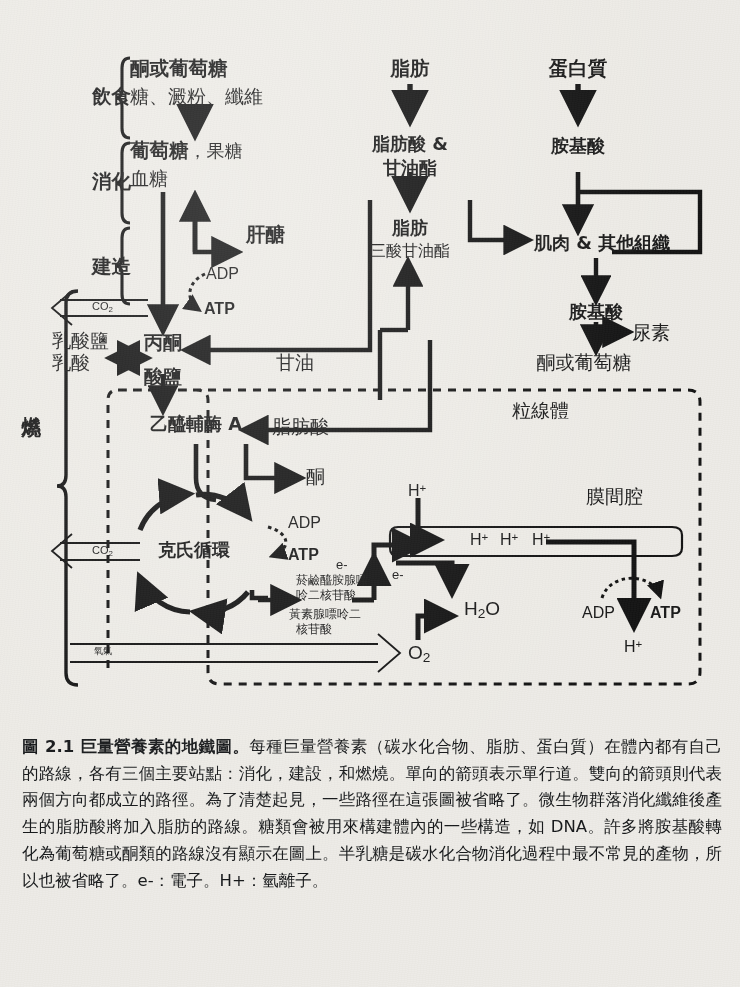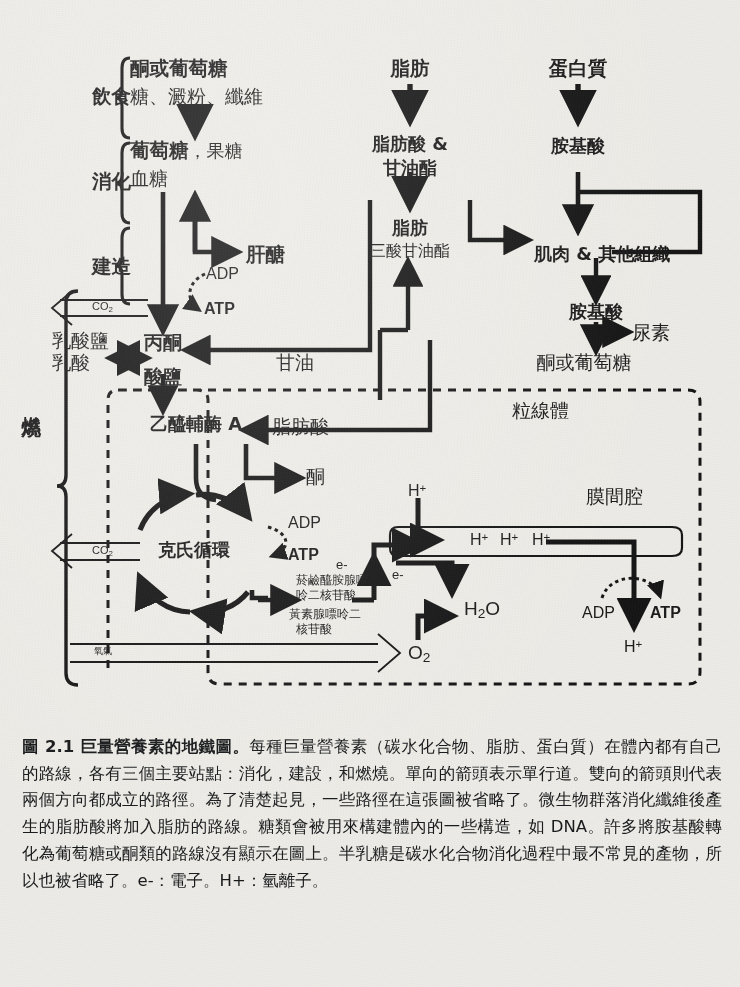--- a/index.html
+++ b/index.html
@@ -182,26 +182,26 @@
   <div class="lbl" style="left:130px;top:140px;">
     <span class="cjk b s20">葡萄糖</span><span class="cjk s18">，果糖</span>
   </div>
   <div class="lbl cjk s17" style="left:130px;top:168px;">血糖</div>
 
   <div class="lbl cjk b s18 ctr" style="left:410px;top:134px;">脂肪酸 &amp;</div>
   <div class="lbl cjk b s18 ctr" style="left:410px;top:158px;">甘油酯</div>
 
   <div class="lbl cjk b s18 ctr" style="left:578px;top:136px;">胺基酸</div>
 
-  <div class="lbl cjk b s20" style="left:246px;top:244px;">肝醣</div>
+  <div class="lbl cjk b s20" style="left:246px;top:224px;">肝醣</div>
 
   <div class="lbl cjk b s18 ctr" style="left:410px;top:218px;">脂肪</div>
   <div class="lbl cjk s16 ctr" style="left:410px;top:242px;">三酸甘油酯</div>
 
-  <div class="lbl cjk b s18" style="left:534px;top:244px;">肌肉 &amp; 其他組織</div>
+  <div class="lbl cjk b s18" style="left:534px;top:233px;">肌肉 &amp; 其他組織</div>
 
   <div class="lbl s16" style="left:206px;top:265px;">ADP</div>
   <div class="lbl b s16" style="left:204px;top:300px;">ATP</div>
 
   <div class="lbl s11" style="left:92px;top:300px;"><span>CO</span><span class="sub">2</span></div>
 
   <div class="lbl cjk s17" style="left:52px;top:330px;text-align:center;">乳酸鹽</div>
   <div class="lbl cjk s17" style="left:52px;top:352px;">乳酸</div>
 
   <div class="lbl cjk b s17 ctr" style="left:163px;top:332px;">丙酮</div>

